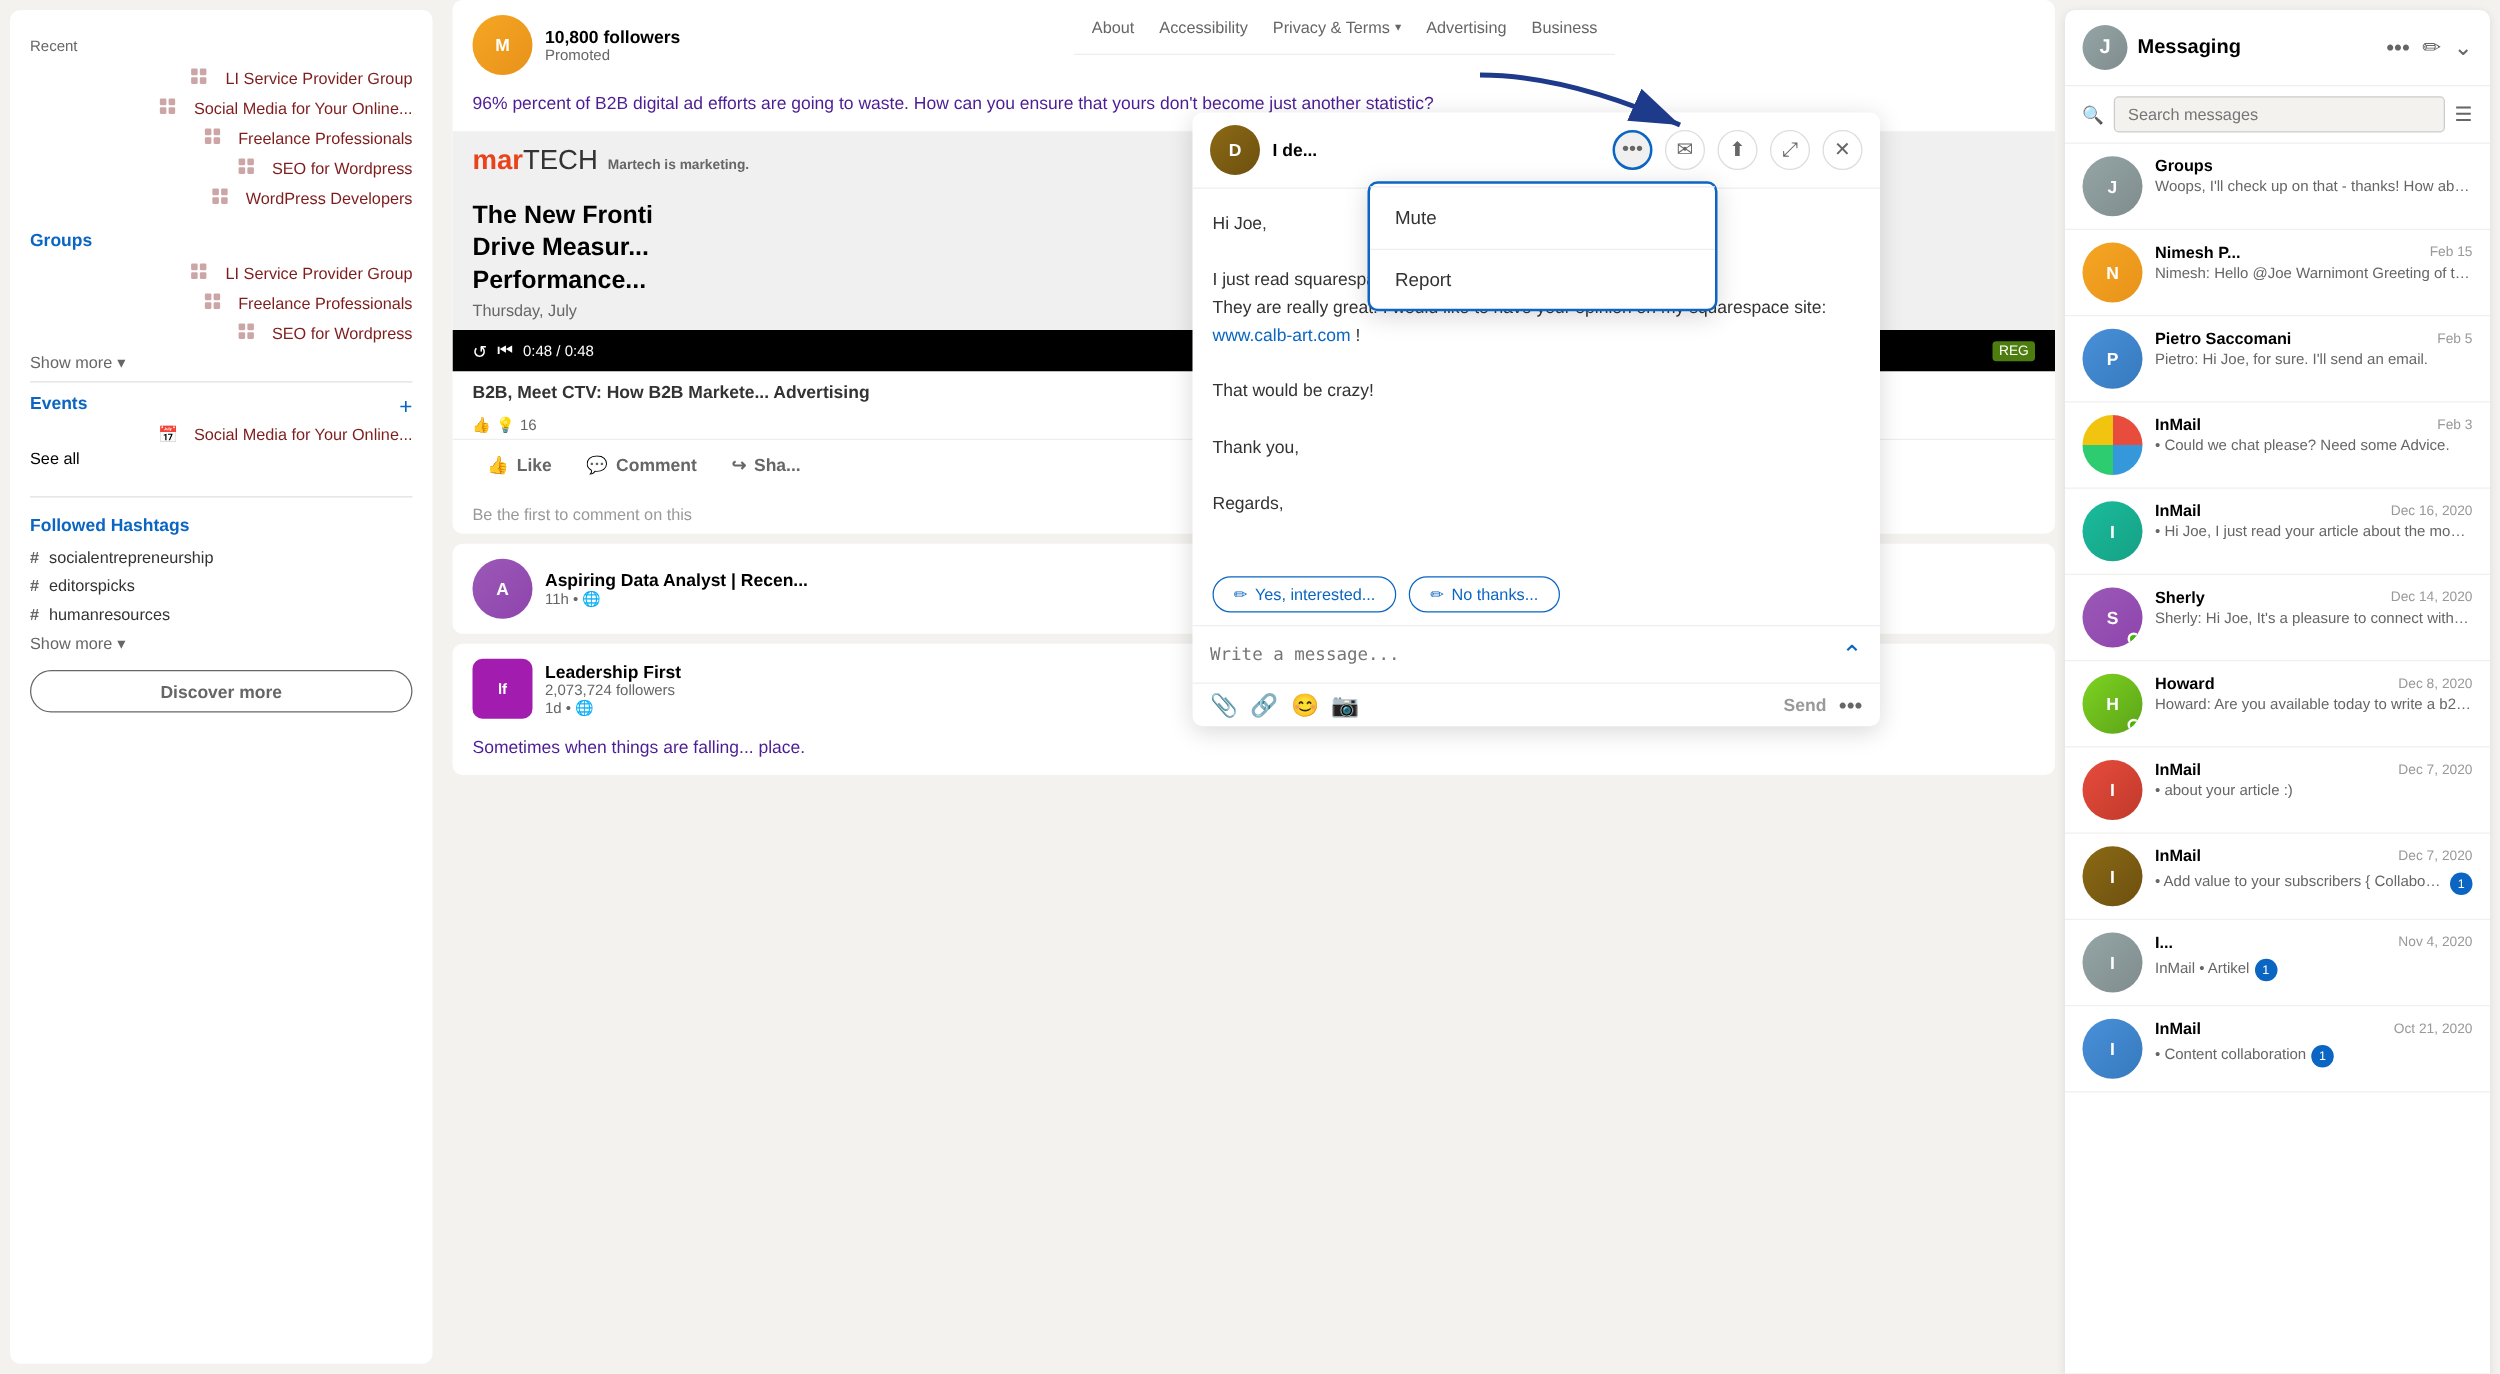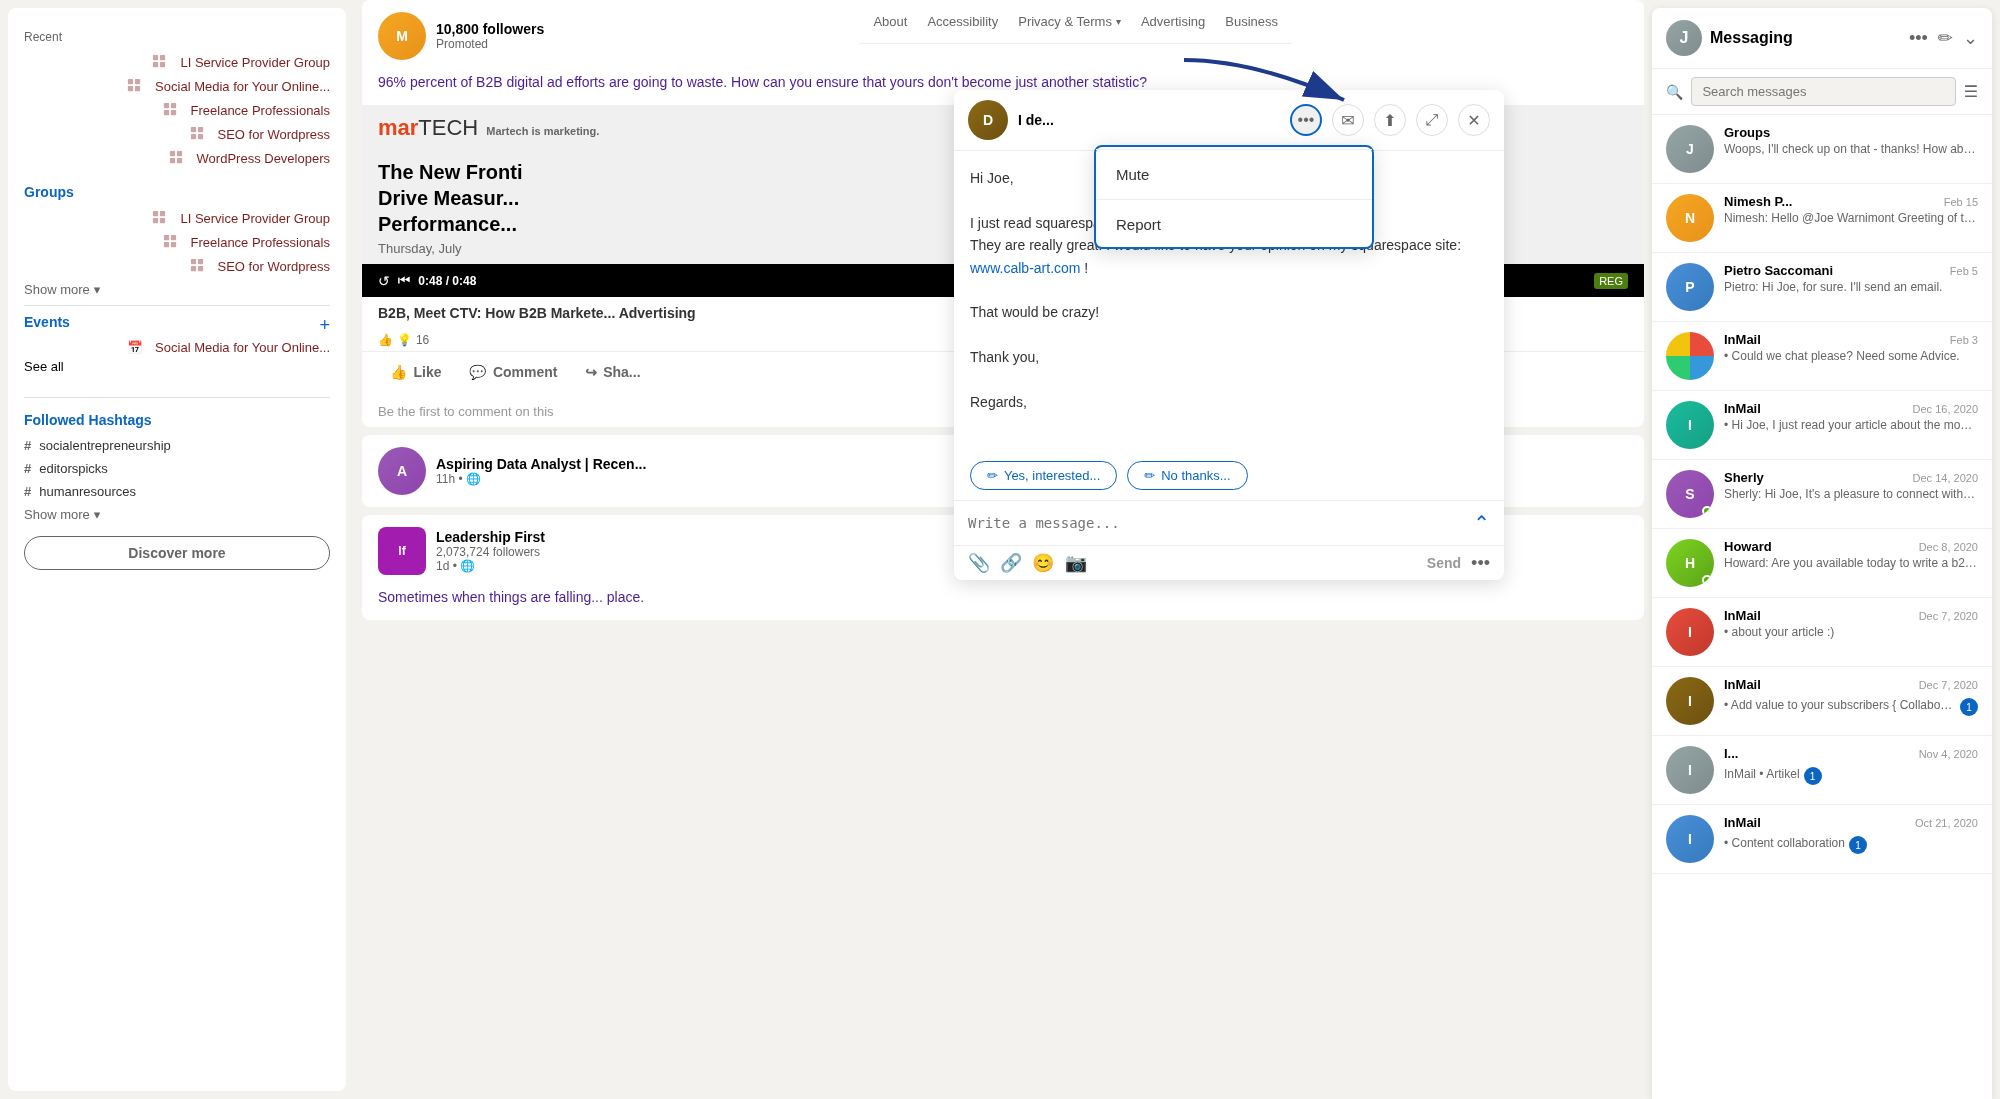--- a/index.html
+++ b/index.html
@@ -26,21 +26,21 @@
     .feed-card-sub { font-size: 12px; color: #666; }
     .promoted-tag { font-size: 12px; color: #666; }
     .feed-card-body { padding: 0 16px 12px; }
     .feed-card-text { font-size: 14px; line-height: 1.5; color: #4c1d95; }
     .feed-card-image { width: 100%; background: #f0f0f0; display: flex; align-items: center; justify-content: center; min-height: 180px; position: relative; }
     .martech-logo { color: #e8431a; font-weight: 800; font-size: 22px; padding: 10px 16px; }
     .article-title { font-size: 20px; font-weight: 700; padding: 8px 16px 4px; line-height: 1.3; }
     .article-date { font-size: 13px; color: #666; padding: 0 16px 8px; }
     .video-player { background: #000; padding: 8px 16px; display: flex; align-items: center; gap: 10px; color: #fff; }
     .video-controls { display: flex; align-items: center; gap: 8px; flex: 1; }
-    .video-time { font-size: 12px; font-weight: bold; }
+    .video-time { font-size: 12px; }
     .reg-badge { background: #4d7c0f; color: #fff; font-size: 11px; padding: 2px 5px; border-radius: 3px; margin-left: auto; }
     .feed-card-actions { display: flex; align-items: center; padding: 4px 16px 8px; gap: 4px; border-top: 1px solid #eee; margin-top: 4px; }
     .action-btn { display: flex; align-items: center; gap: 6px; padding: 8px 12px; border-radius: 4px; cursor: pointer; color: #666; font-size: 14px; font-weight: 600; }
     .reaction-count { display: flex; align-items: center; gap: 4px; font-size: 12px; color: #666; padding: 4px 16px 0; }
 
     
     .message-overlay { position: absolute; left: 600px; top: 90px; width: 550px; background: #fff; border-radius: 8px; box-shadow: 0 4px 20px rgba(0,0,0,0.15); z-index: 100; }
     .message-overlay-header { display: flex; align-items: center; gap: 10px; padding: 10px 14px; border-bottom: 1px solid #eee; }
     .message-overlay-avatar { width: 40px; height: 40px; border-radius: 50%; background: #8B6914; flex-shrink: 0; overflow: hidden; }
     .message-overlay-name { font-weight: 600; font-size: 14px; flex: 1; }

